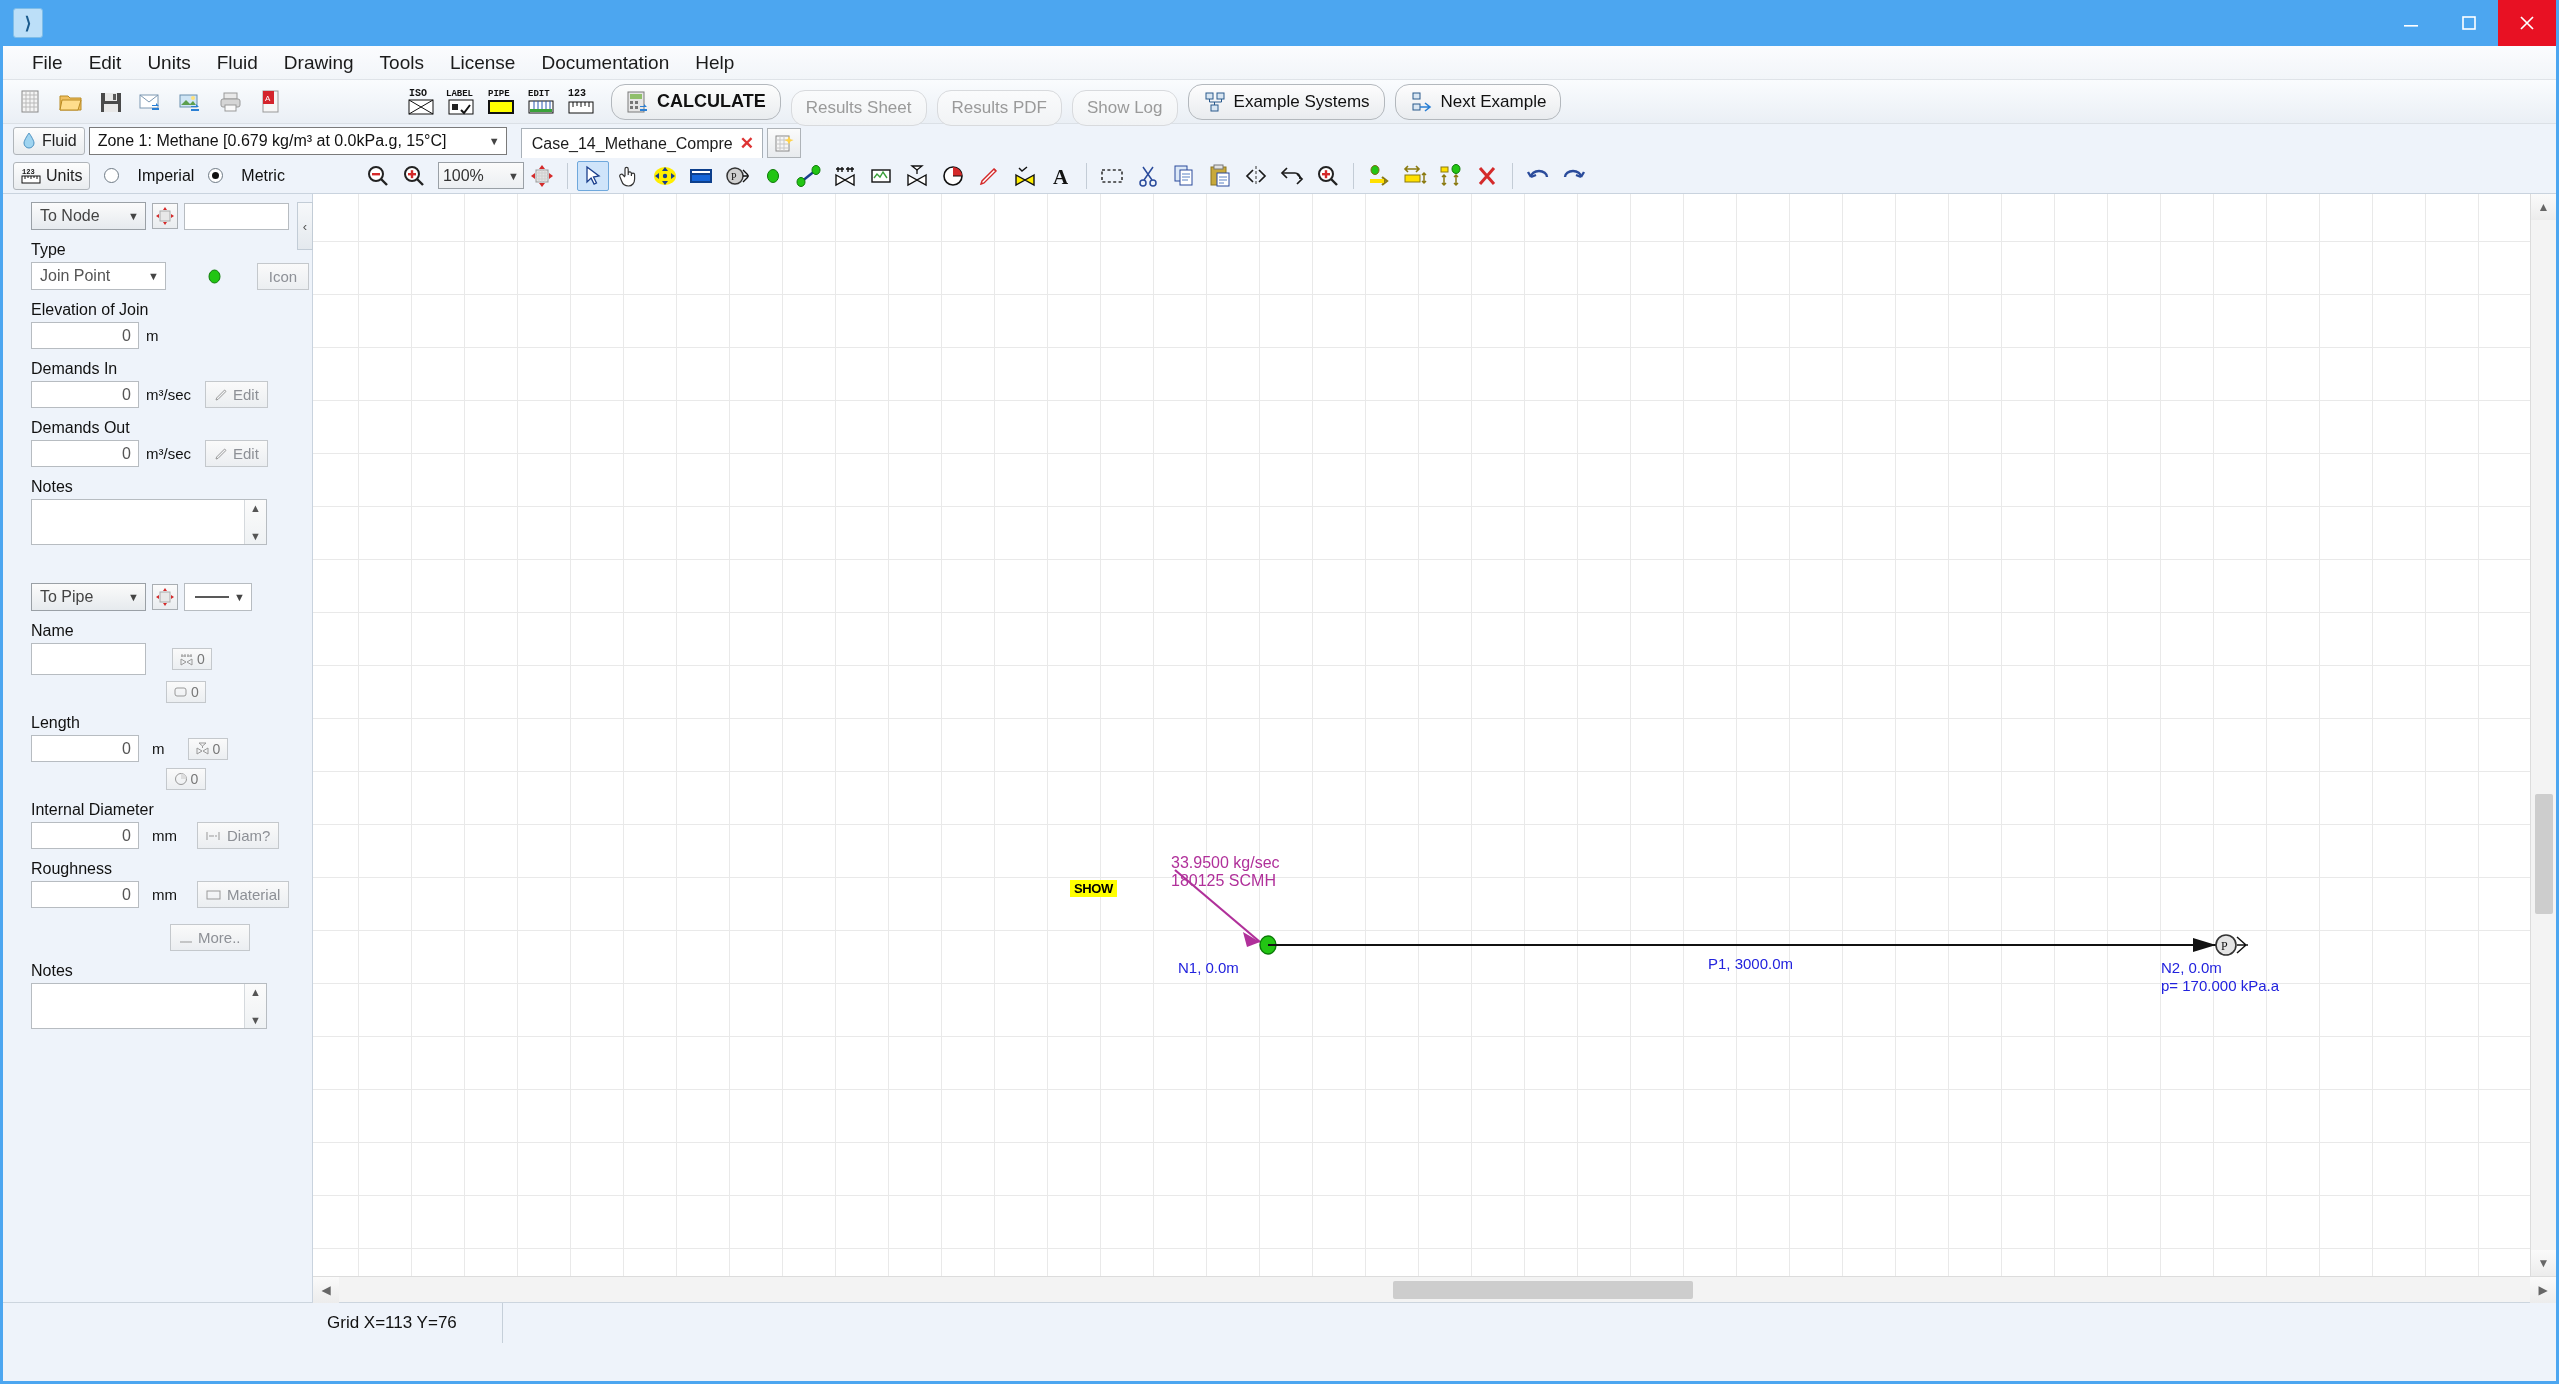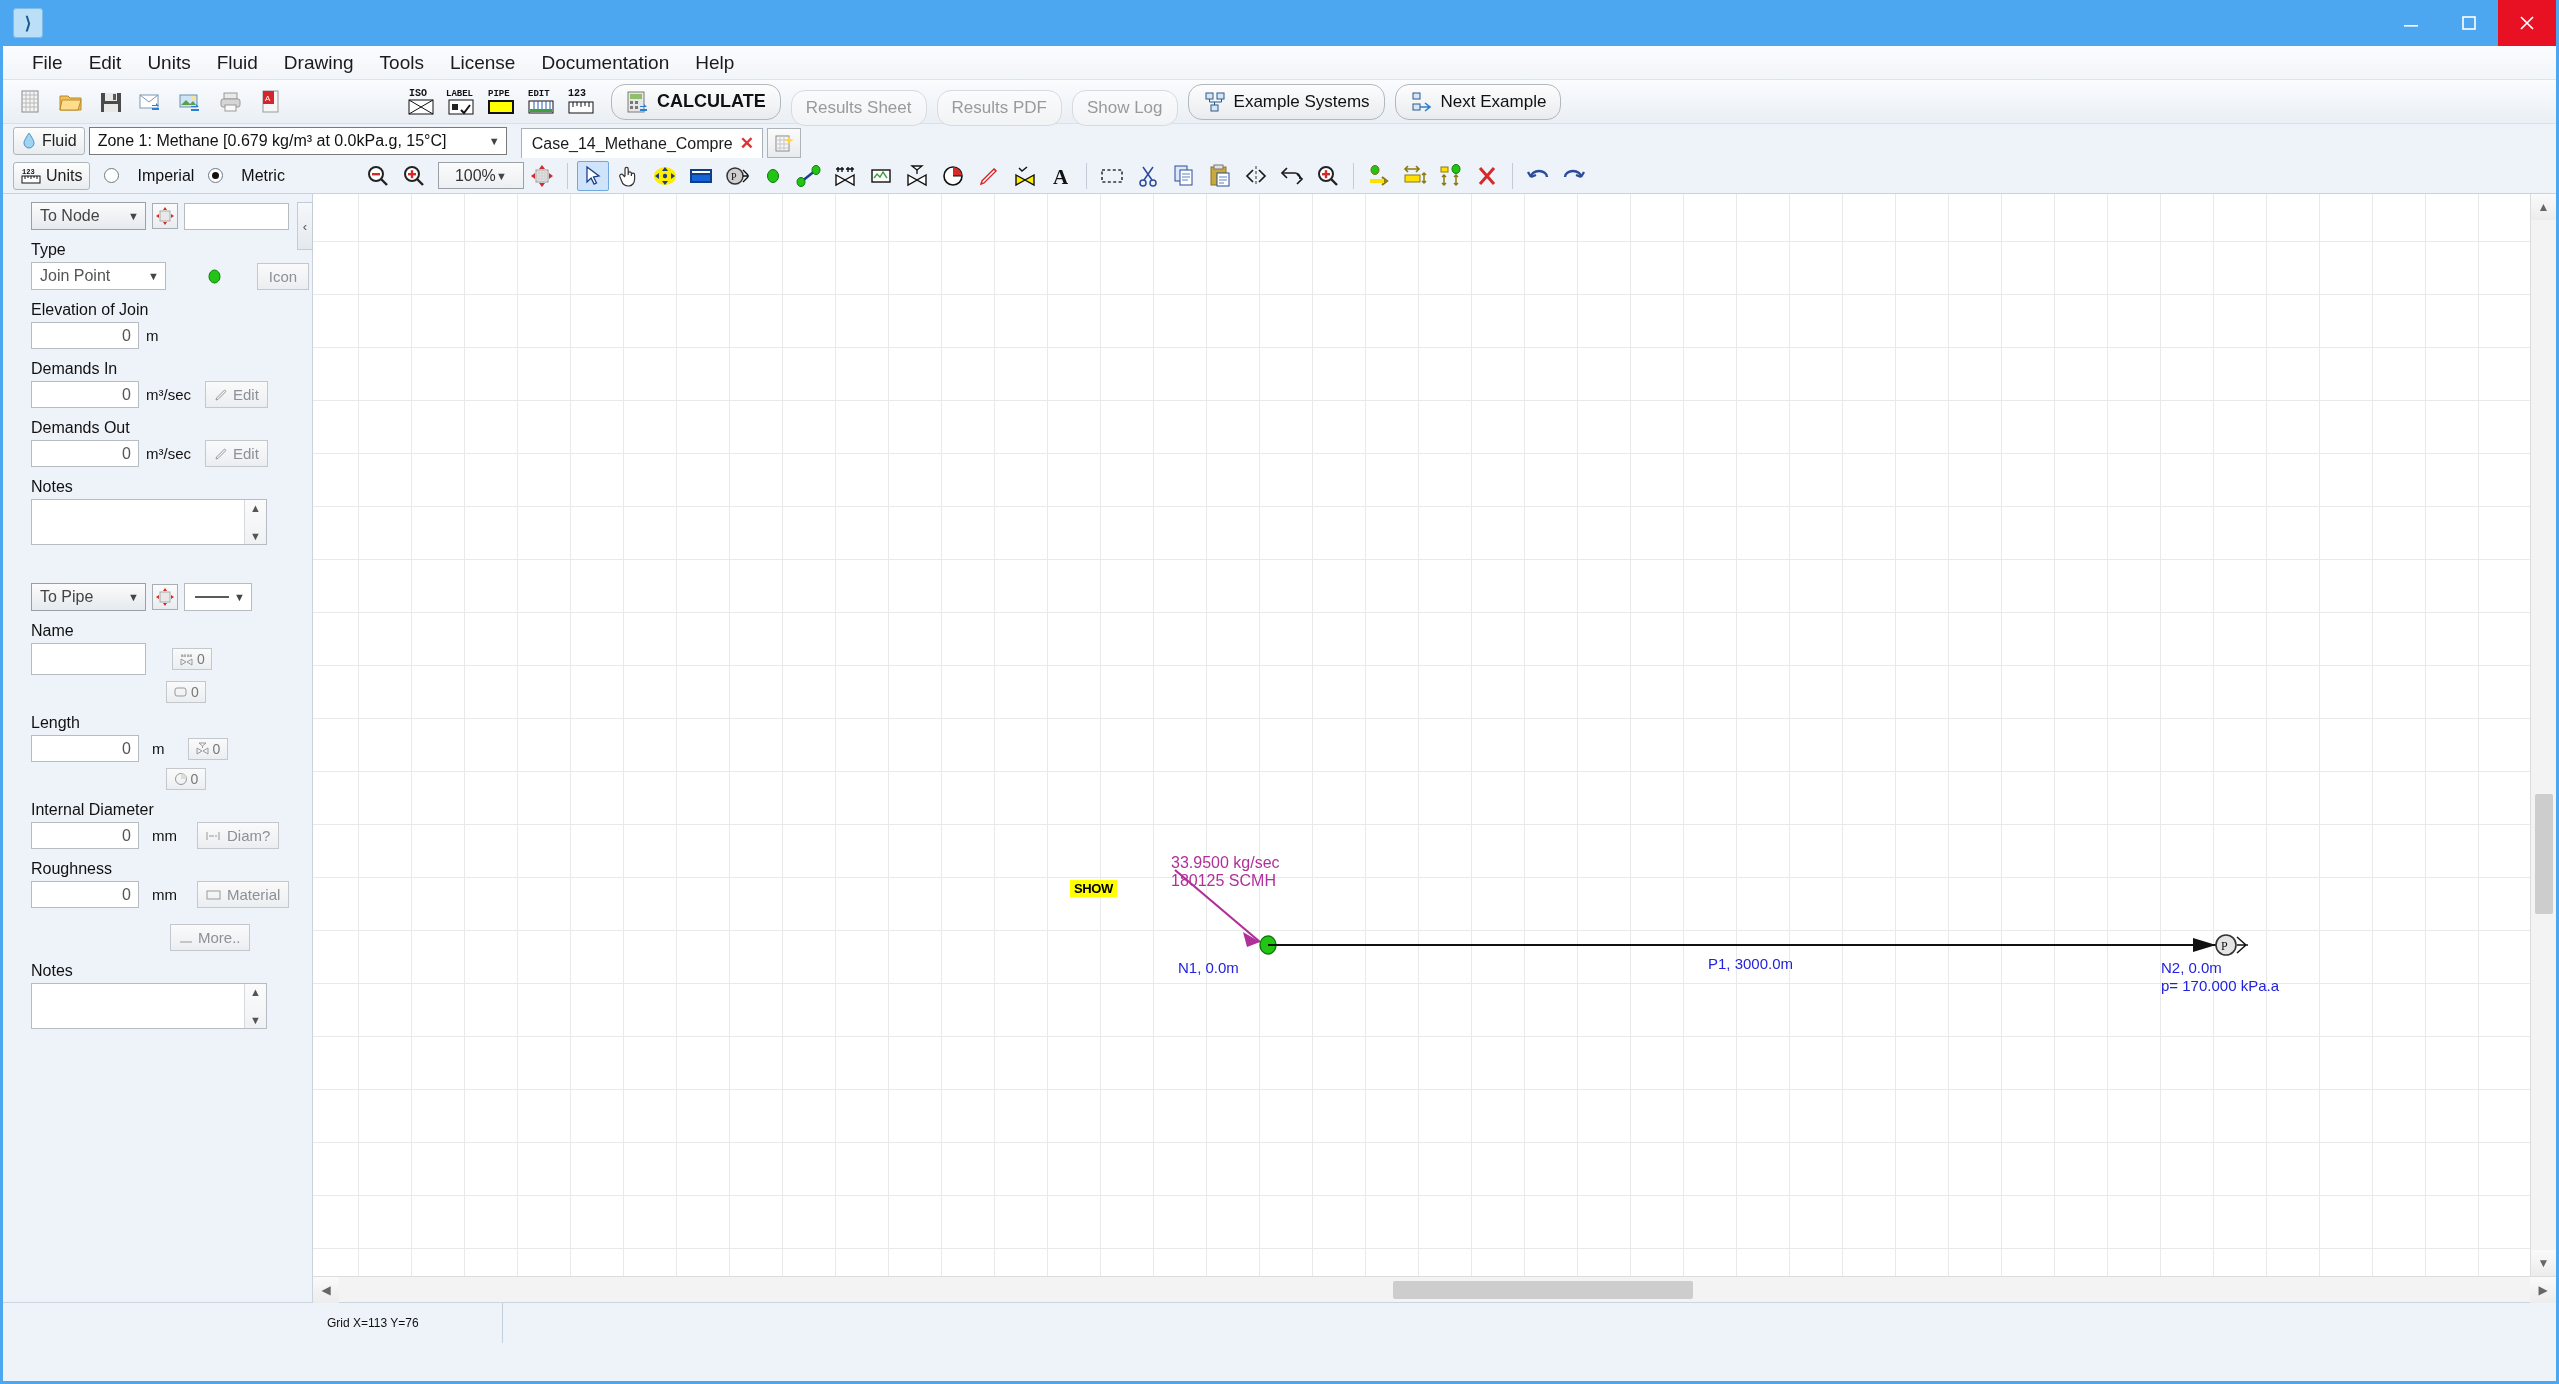--- a/index.html
+++ b/index.html
@@ -133,21 +133,21 @@
     width: 15px; height:15px; border-radius:50%;
     border:1px solid #6f7b86; background:#fff; position:relative;
   }
   .radio.on::after{
     content:''; position:absolute; left:3px; top:3px; width:7px; height:7px;
     border-radius:50%; background:#111;
   }
   .zoomsel {
     height:27px; width:86px; background:linear-gradient(#fbfbfb,#eceff2);
     border:1px solid #9aa0a6; display:flex; align-items:center;
-    justify-content:space-between; padding:0 16px; font-size:16px; color:#333;
+    justify-content:space-between; padding:0 4px; font-size:16px; color:#333;
     margin-left:6px;
   }
   .vdiv { width:1px; height:26px; background:#c3ccd6; margin:0 7px; }
   .dt-icon {
     width:32px; height:30px; margin:0 2px;
     display:flex; align-items:center; justify-content:center; border-radius:2px;
   }
   .dt-icon.sel { background:#cfe4fa; border:1px solid #6fa8dc; }
 
   
@@ -245,21 +245,21 @@
     display:flex; align-items:center; position:relative;
   }
   .h-thumb {
     position:absolute; left:1080px; top:4px; width:300px; height:18px;
     background:#cdcdcd; border-radius:2px;
   }
 
   
   .statusbar {
     height:40px; background:#eef3fa; display:flex; align-items:center;
-    border-top:1px solid #ccd5de; font-size:12px; color:#111;
+    border-top:1px solid #ccd5de; font-size:17px; color:#111;
   }
   .status-cell { padding:0 14px; height:40px; display:flex; align-items:center; }
   .status-grid { width:190px; border-right:1px solid #c5cfd9; padding-left:14px; }
 
   svg { display:block; }
 </style>
 </head>
 <body>
 
 <div class="app">

